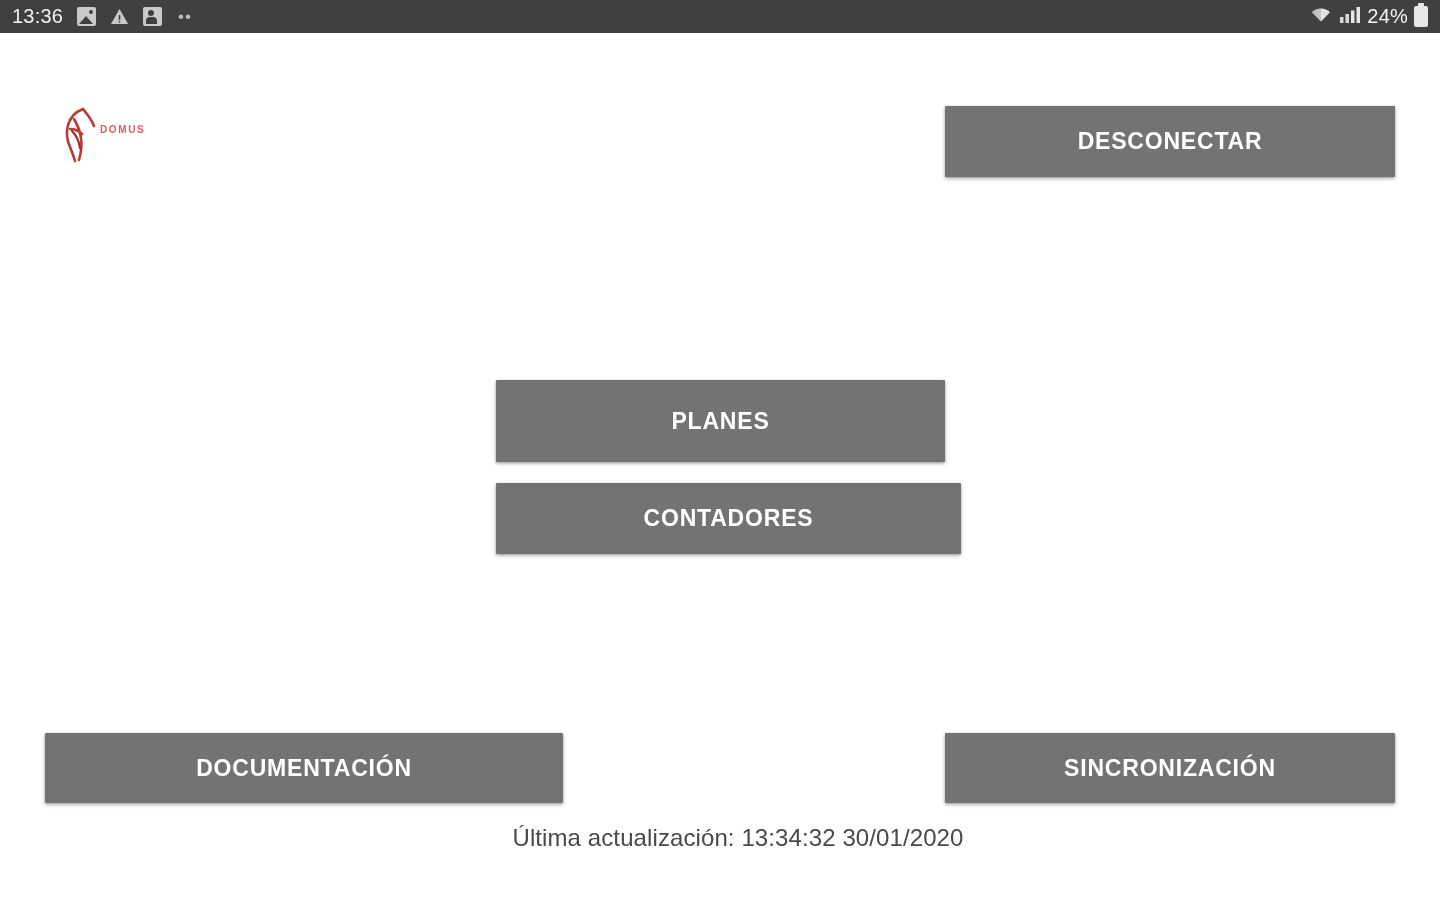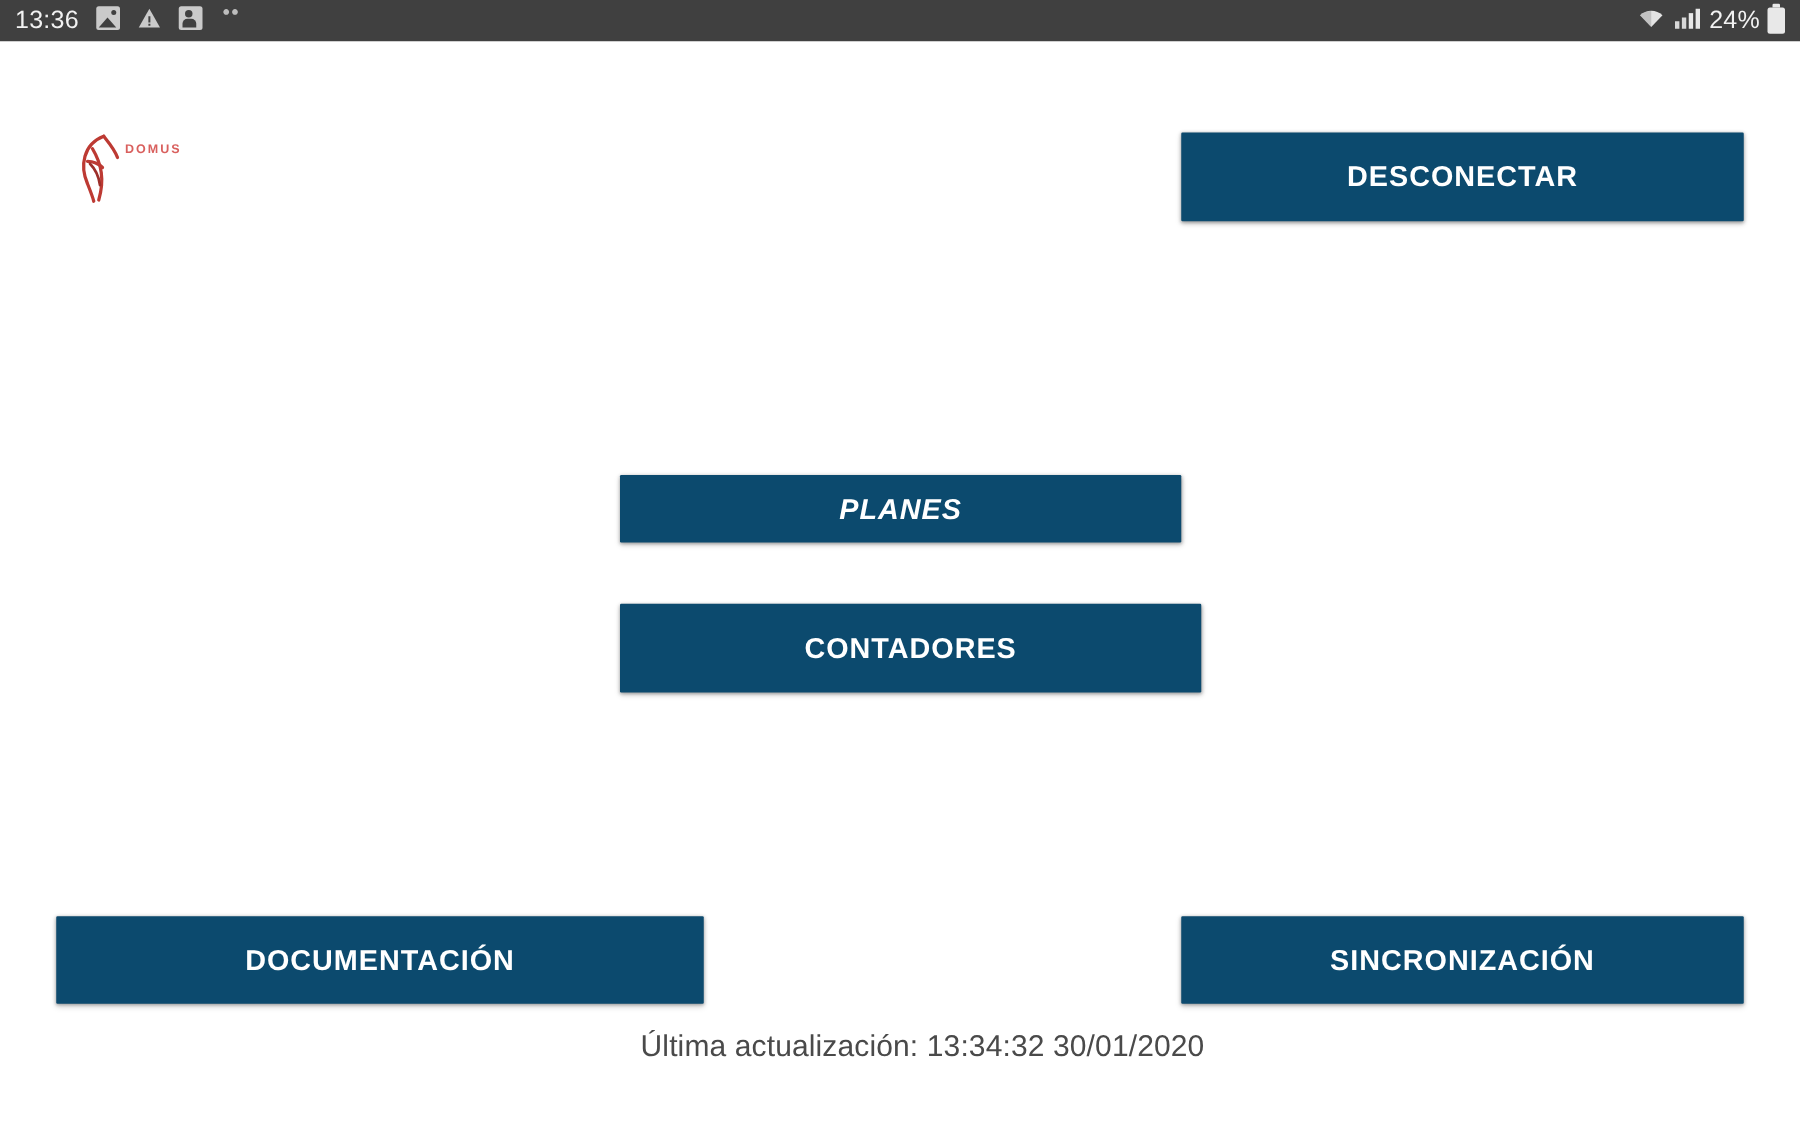--- a/index.html
+++ b/index.html
@@ -25,21 +25,21 @@
     background: #404040;
     display: flex;
     align-items: center;
     justify-content: space-between;
     padding: 0 12px;
     box-sizing: border-box;
     color: #f0f0f0;
   }
   .status-left {
     display: flex;
-    align-items: flex-start;
+    align-items: center;
     gap: 14px;
   }
   .status-clock {
     font-size: 20px;
     letter-spacing: 0.2px;
     color: #f2f2f2;
     font-family: "Liberation Sans", sans-serif;
   }
   .notif-icon {
     width: 19px;
@@ -151,28 +151,28 @@
     letter-spacing: -0.6px;
     line-height: 38px;
     font-family: "Liberation Sans", sans-serif;
   }
   .brand-sub {
     font-size: 10px;
     font-weight: 700;
     color: #d9605e;
     letter-spacing: 1.6px;
     line-height: 12px;
-    margin-top: 0;
+    margin-top: 10px;
     margin-left: 2px;
   }
 
   
   .btn {
     position: absolute;
-    background: #0c4a6e;
+    background: #737373;
     border: none;
     color: #ffffff;
     font-family: "Liberation Sans", sans-serif;
     font-size: 23px;
     font-weight: 700;
     letter-spacing: 0.8px;
     display: flex;
     align-items: center;
     justify-content: center;
     box-shadow: 0 1px 3px rgba(0,0,0,0.32), 0 2px 5px rgba(0,0,0,0.14);
@@ -185,22 +185,21 @@
   .btn-desconectar {
     left: 945px;
     top: 106px;
     width: 450px;
     height: 71px;
   }
   .btn-planes {
     left: 496px;
     top: 380px;
     width: 449px;
-    height: 54px;
-    font-style: italic;
+    height: 82px;
   }
   .btn-contadores {
     left: 496px;
     top: 483px;
     width: 465px;
     height: 71px;
   }
   .btn-documentacion {
     left: 45px;
     top: 733px;

